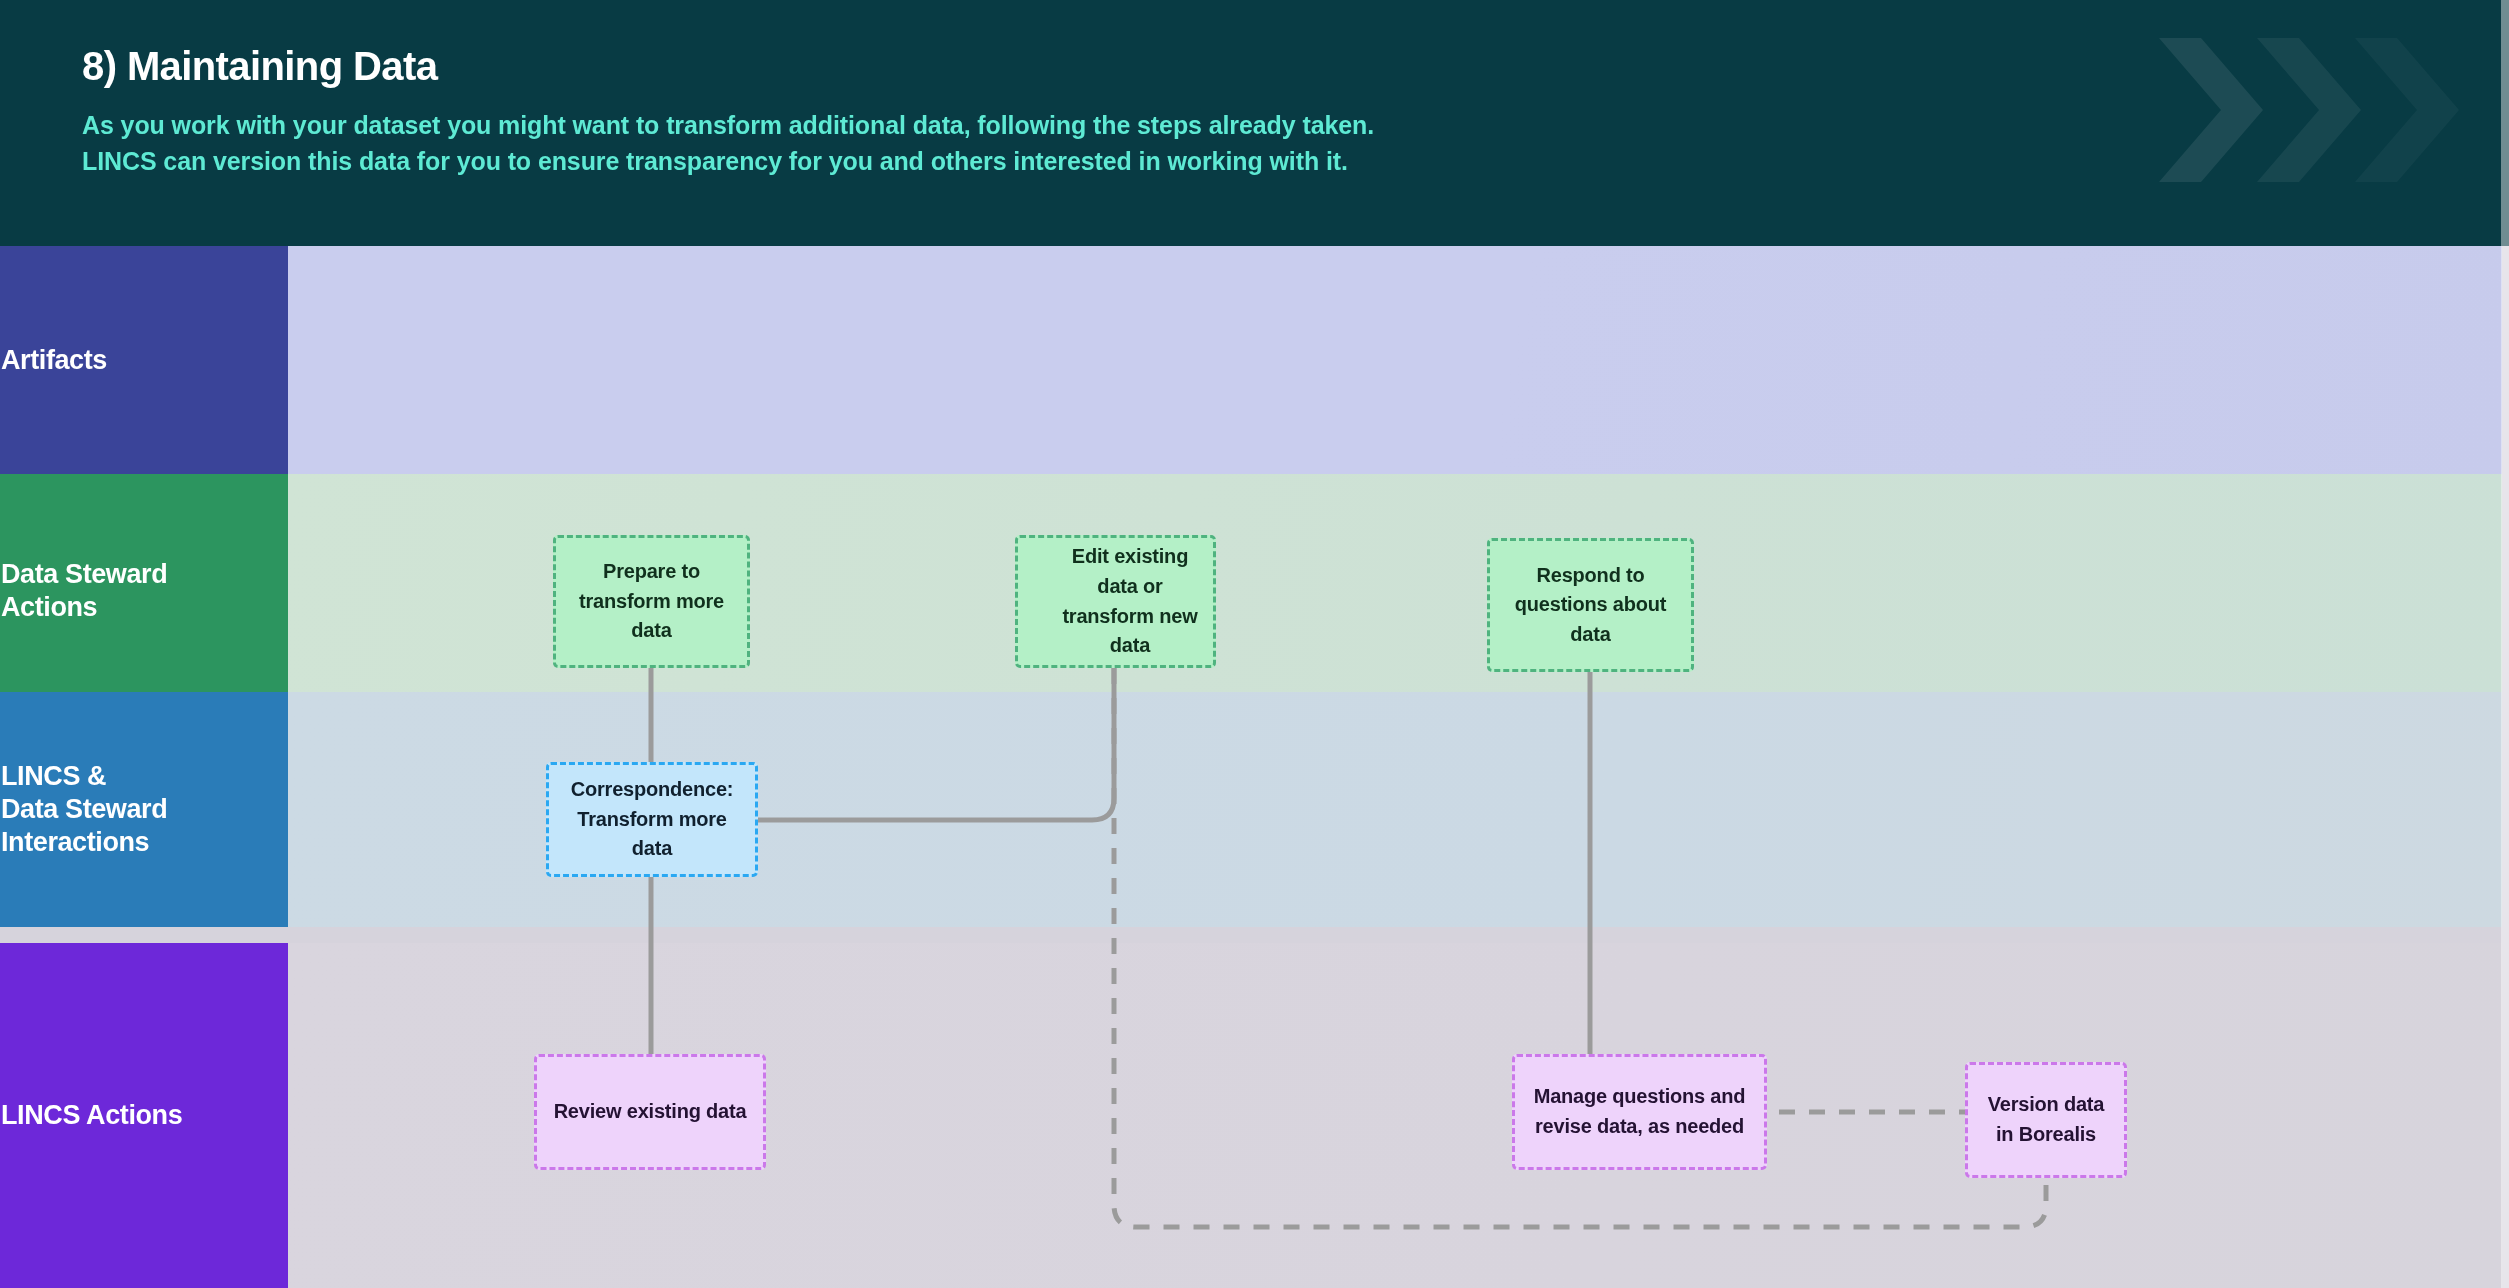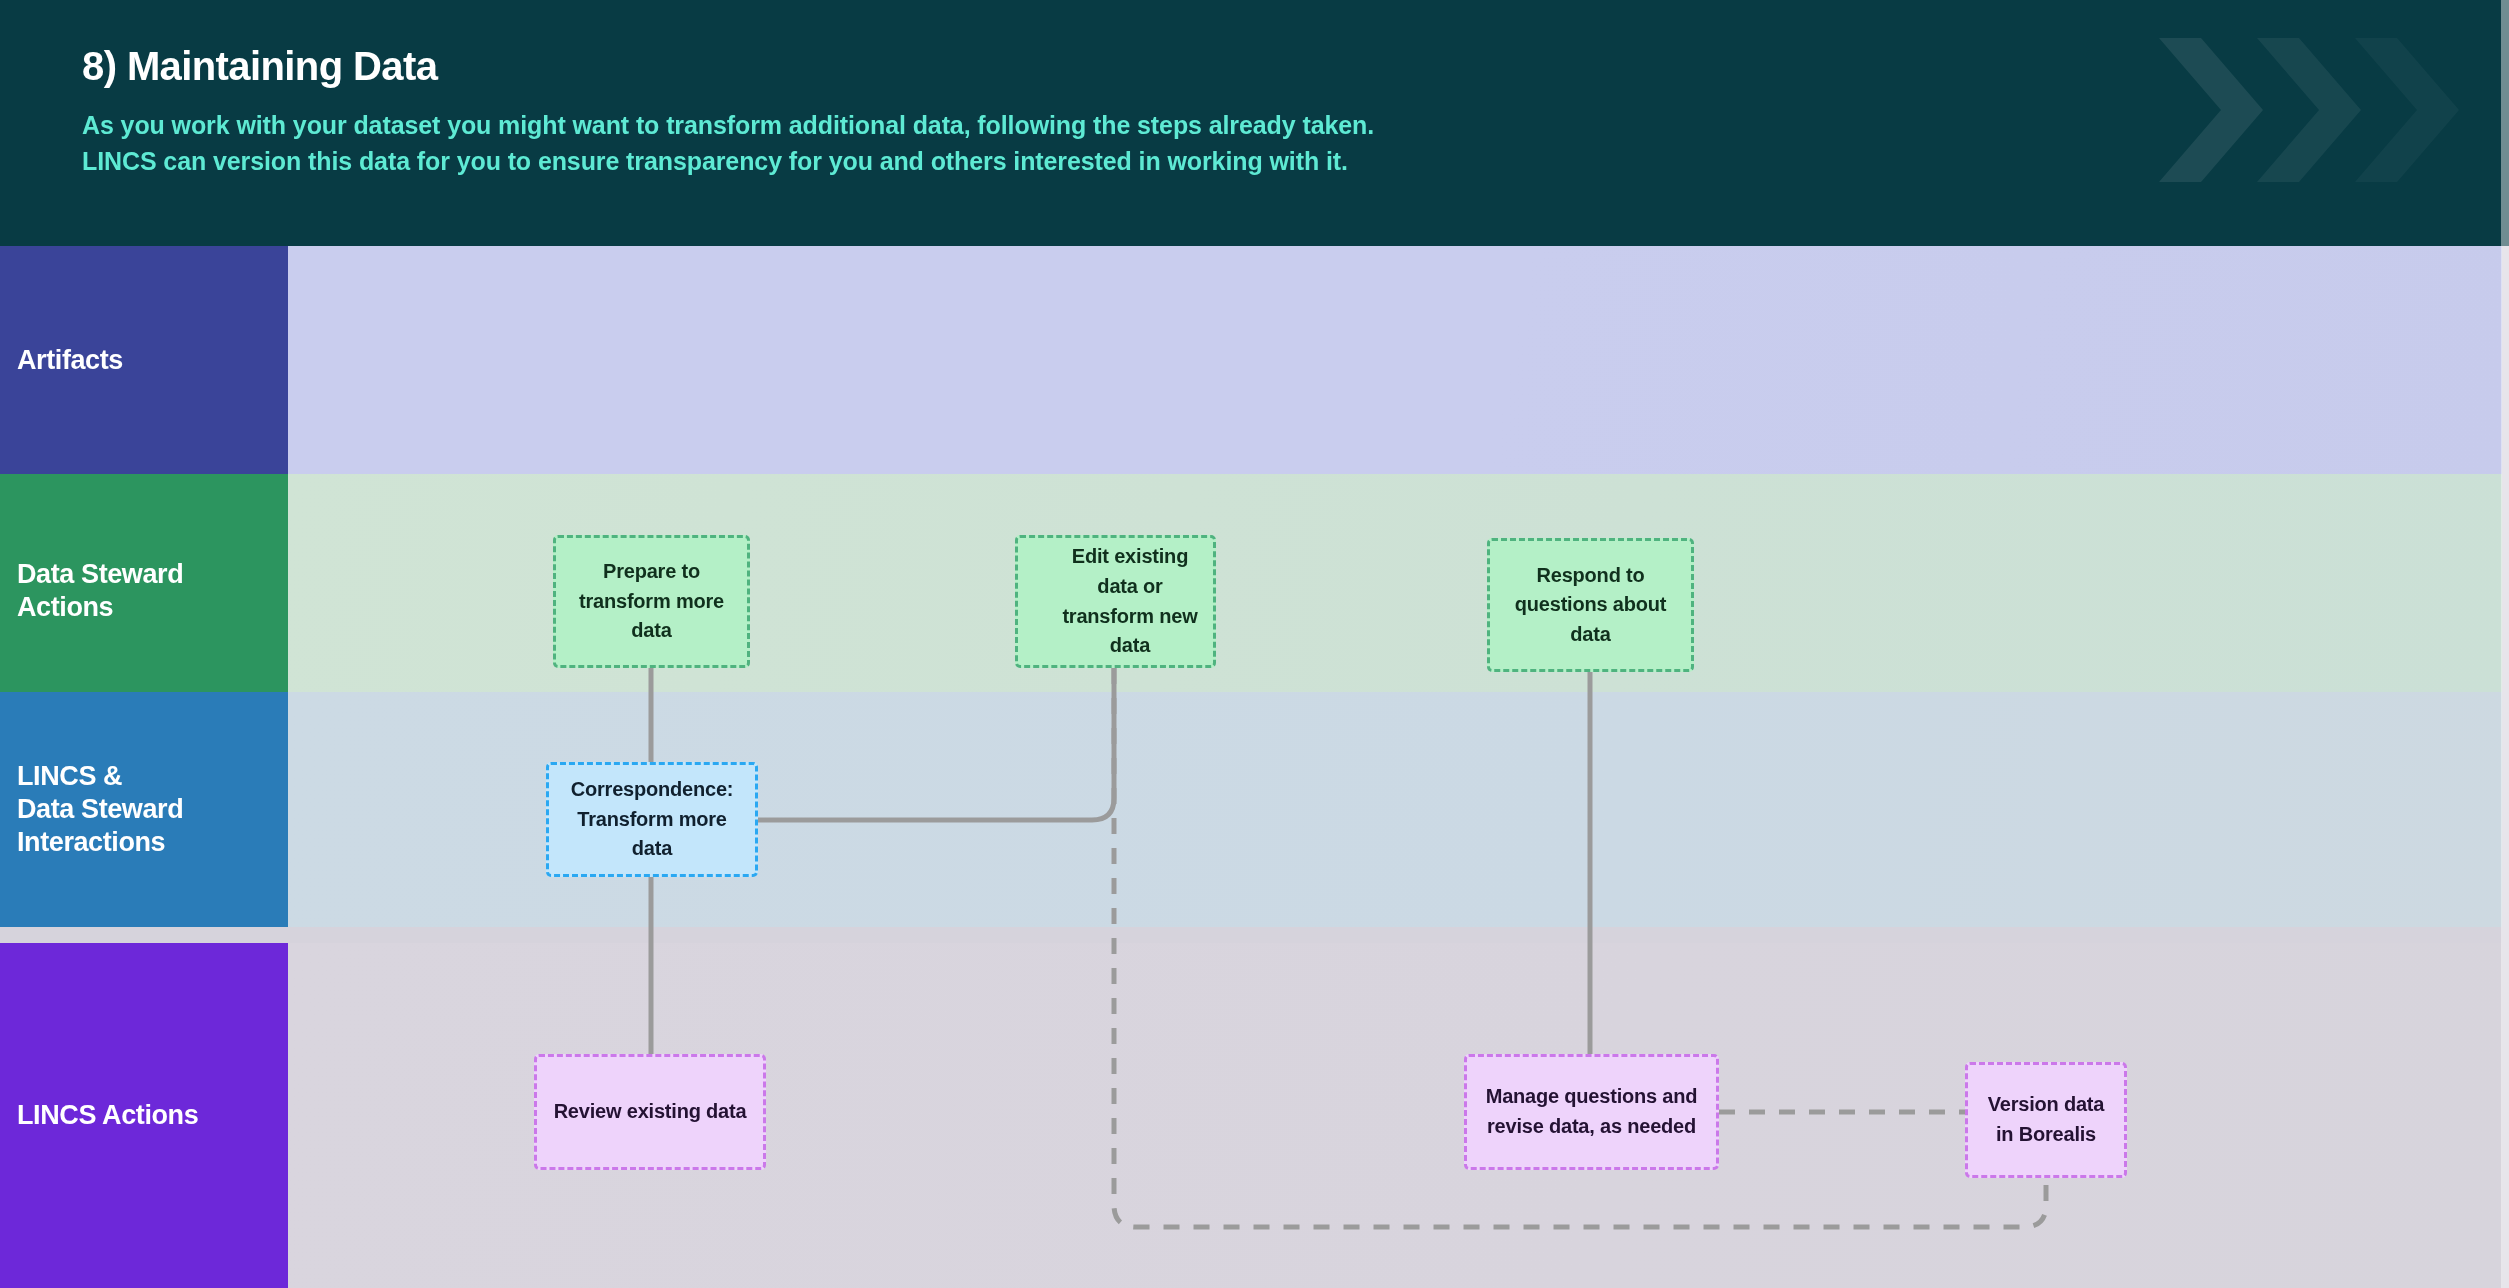--- a/index.html
+++ b/index.html
@@ -42,21 +42,21 @@
   
   #band-artifacts   { position:absolute; left:0; top:246px;  width:2509px; height:228px; }
   #band-steward     { position:absolute; left:0; top:474px;  width:2509px; height:234px; }
   #band-interact    { position:absolute; left:0; top:692px;  width:2509px; height:235px; }
   #band-lincs       { position:absolute; left:0; top:943px;  width:2509px; height:345px; }
 
   .band-label {
     position: absolute; left: 0; top: 0;
     width: 288px; height: 100%;
     display: flex; align-items: center;
-    padding-left: 17px;
+    padding-left: 1px;
     color: #ffffff;
     font-size: 27px;
     font-weight: bold;
     letter-spacing: -0.4px;
     line-height: 1.22;
   }
   .band-body {
     position: absolute; left: 288px; top: 0;
     width: 2214px; height: 100%;
   }
@@ -200,21 +200,21 @@
   </div>
 
   <div class="node node-blue" style="left:546px; top:762px; width:212px; height:115px;">
     <span>Correspondence: Transform more data</span>
   </div>
 
   <div class="node node-purple" style="left:534px; top:1054px; width:232px; height:116px;">
     <span>Review existing data</span>
   </div>
 
-  <div class="node node-purple" style="left:1464px; top:1054px; width:255px; height:116px;">
+  <div class="node node-purple" style="left:1512px; top:1054px; width:255px; height:116px;">
     <span>Manage questions and revise data, as needed</span>
   </div>
 
   <div class="node node-purple" style="left:1965px; top:1054px; width:162px; height:116px;margin-top:8px;">
     <span>Version data in Borealis</span>
   </div>
 
   <div id="scrollbar-track"></div>
 
 </div>

